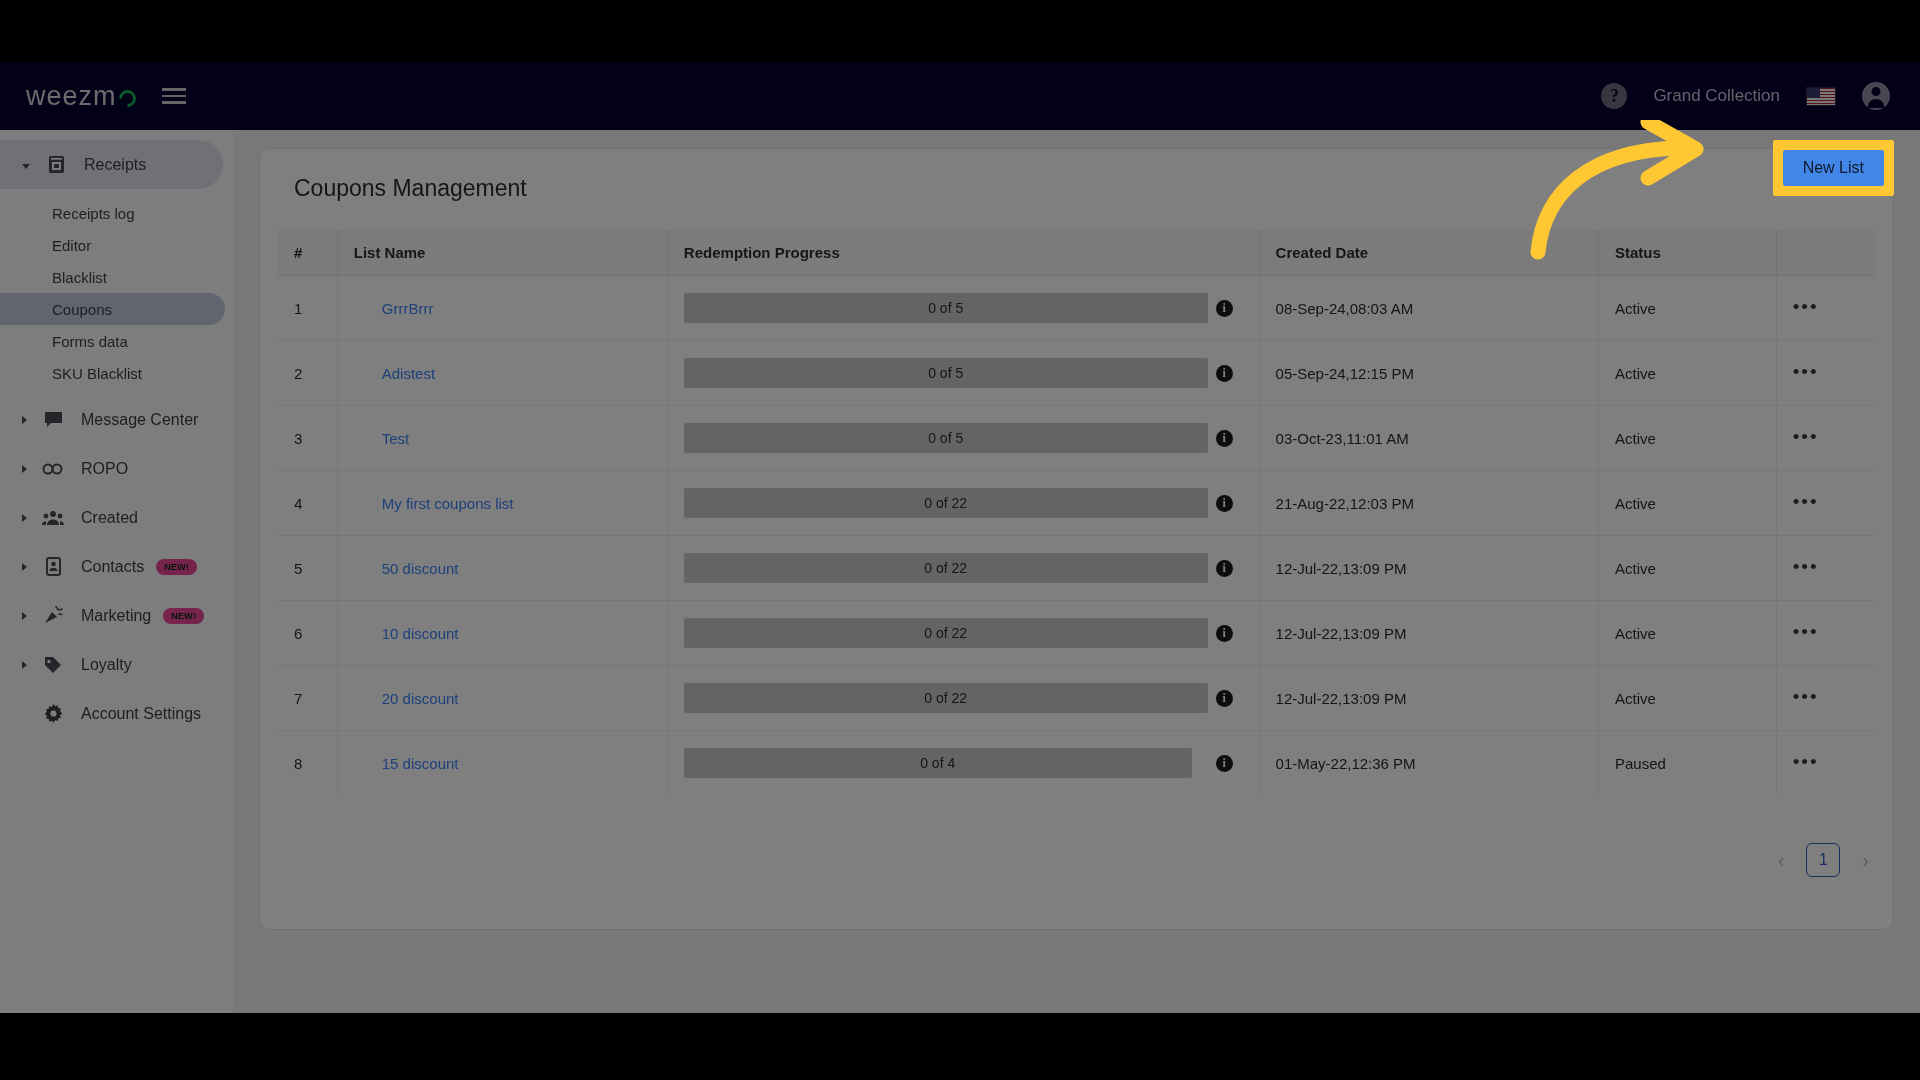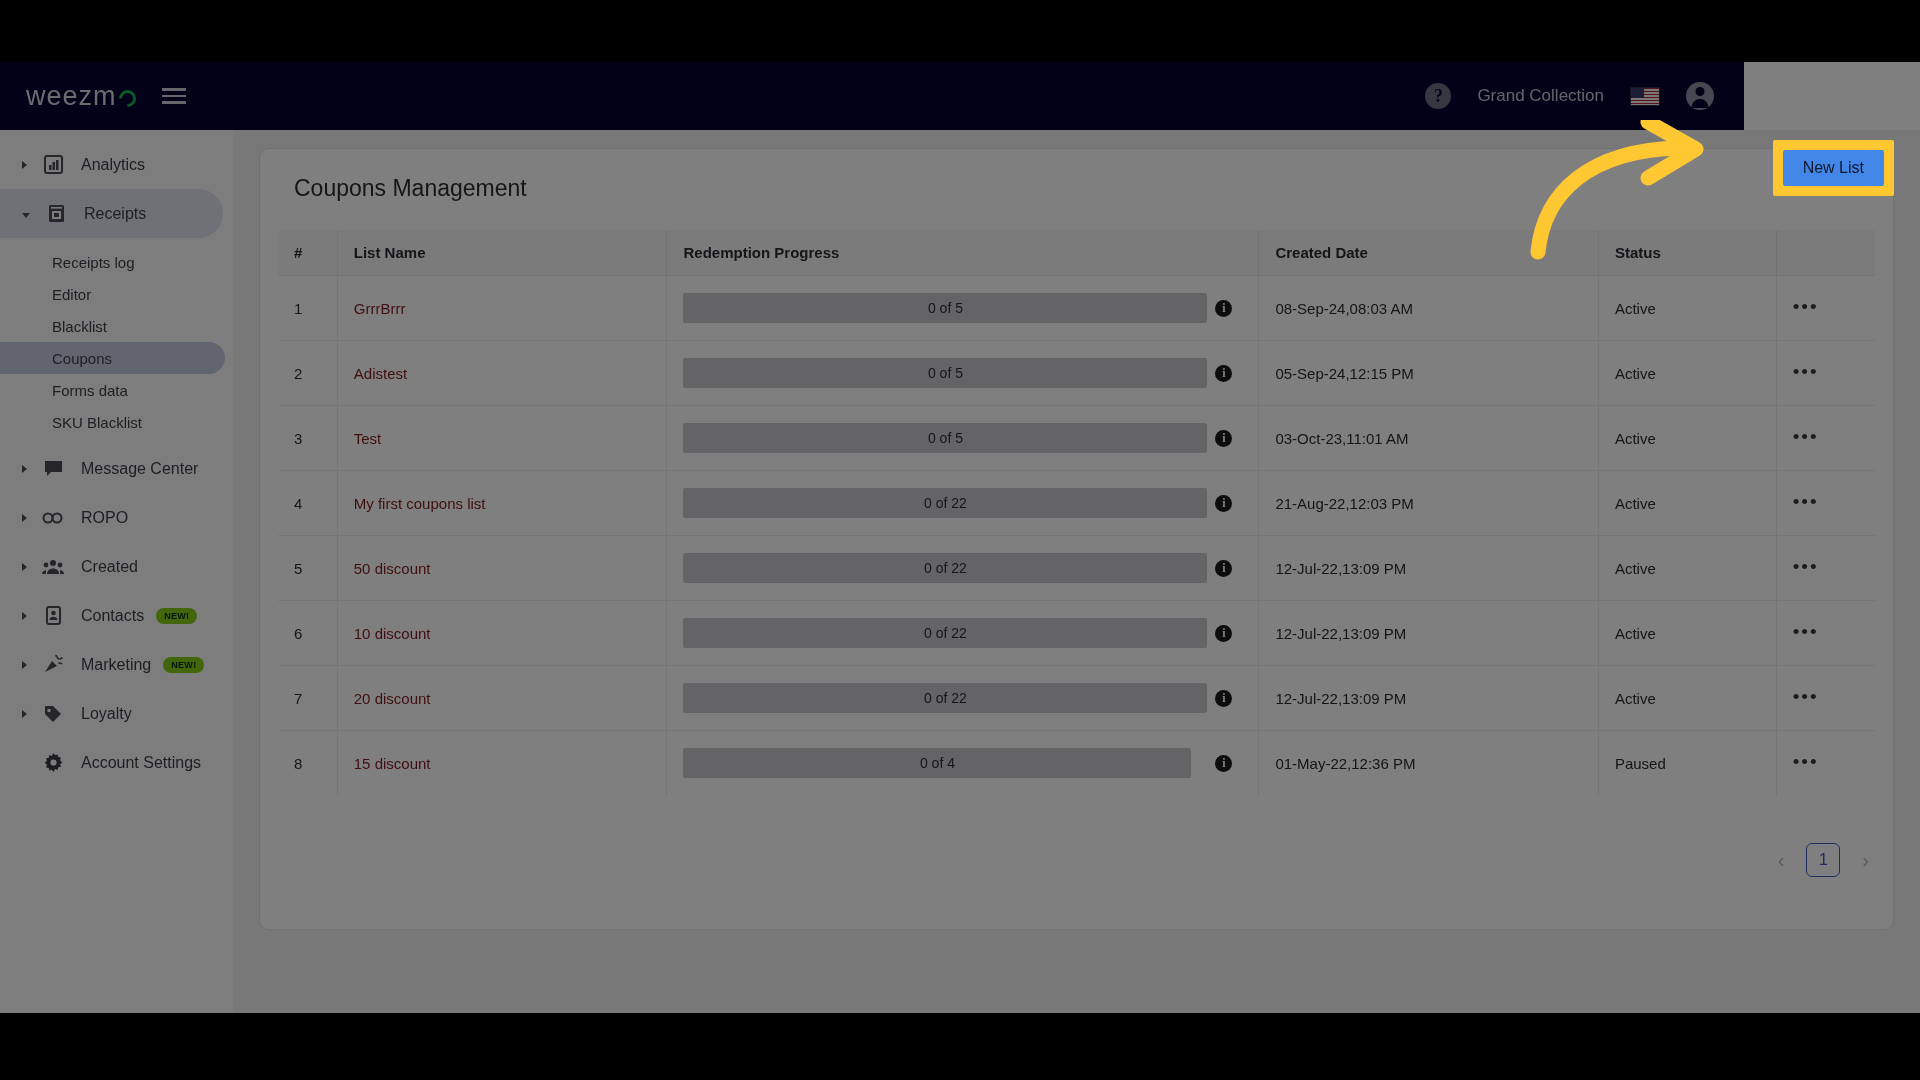--- a/index.html
+++ b/index.html
@@ -30,21 +30,21 @@
   
   #dim-overlay {
     position:absolute; left:0; top:62px; width:1920px; height:951px;
     background: rgba(0,0,0,0.50);
     pointer-events:none;
     z-index: 40;
   }
 
   
   .navbar {
-    position:absolute; left:0; top:0; width:1744px; height:68px;
+    position:absolute; left:0; top:0; width:1920px; height:68px;
     background:#050330;
     display:flex; align-items:center;
   }
   .brand {
     display:flex; align-items:center; gap:26px; padding-left:26px;
   }
   .logo-text {
     font-size:27px; letter-spacing:1px; color:#d8d8df;
     font-weight:400; display:flex; align-items:center;
   }
@@ -107,21 +107,21 @@
     border-left:4px solid transparent; border-right:4px solid transparent;
     border-top:5px solid #4b4b57; border-bottom:0;
     margin-top:3px;
   }
   .nav-icon {
     width:24px; height:22px; margin-right:16px; flex:none;
     display:flex; align-items:center; justify-content:center;
   }
   .nav-label { font-size:16px; color:#3d3d47; }
   .badge-new {
-    margin-left:12px; background:#84cc16; color:#072e15;
+    margin-left:12px; background:#ec4899; color:#072e15;
     font-size:9px; font-weight:bold; letter-spacing:.3px;
     border-radius:9px; padding:3px 8px 3px 8px;
   }
   .sub-item {
     display:flex; align-items:center; height:32px; padding-left:52px;
     font-size:15px; color:#3d3d47; cursor:pointer; border-radius:0 16px 16px 0;
     margin-right:8px;
   }
   .sub-item.selected { background:#c3cbe1; }
   .nav-item.selected-round { border-radius:0 26px 26px 0; margin-right:10px; }
@@ -153,21 +153,21 @@
     border-bottom:1px solid #ededf0; border-right:1px solid #ededf0;
     vertical-align:middle;
   }
   table.coupons td:last-child { border-right:none; }
   .col-num { width:60px; }
   .col-name { width:335px; }
   .col-prog { width:550px; }
   .col-date { width:345px; }
   .col-status { width:180px; }
   .col-menu { width:100px; }
-  .list-link { color:#7f1d1d; cursor:pointer; }
+  .list-link { color:#3b82f6; cursor:pointer;margin-left:28px; }
   .progress-wrap { display:flex; align-items:center; gap:22px; }
   .progress-bar {
     flex:1; height:30px; background:#c9c9cf; border-radius:2px;
     display:flex; align-items:center; justify-content:center;
     font-size:14px; color:#2c2c33; position:relative;
   }
   .info-icon {
     width:17px; height:17px; border-radius:50%; background:#1b1b1b;
     color:#fff; font-size:12px; font-weight:bold;
     display:flex; align-items:center; justify-content:center;
@@ -229,32 +229,20 @@
       <div class="help-icon">?</div>
       <div class="account-name">Grand Collection</div>
       <div class="flag-icon"></div>
       <div class="avatar-icon"></div>
     </div>
   </div>
 
   <div class="sidebar">
 
 
-    <div class="nav-item">
-      <div class="caret"></div>
-      <div class="nav-icon">
-        <svg width="19" height="19" viewBox="0 0 19 19">
-            <rect x="1" y="1" width="17" height="17" rx="2" fill="none" stroke="#4a4a55" stroke-width="2"></rect>
-            <rect x="5" y="10" width="2.5" height="5" fill="#4a4a55"></rect>
-            <rect x="8.5" y="7" width="2.5" height="8" fill="#4a4a55"></rect>
-            <rect x="12" y="5" width="2.5" height="10" fill="#4a4a55"></rect>
-          </svg>
-      </div>
-      <span class="nav-label">Analytics</span>
-    </div>
 
     <div class="nav-item active-group selected-round">
       <div class="caret open"></div>
       <div class="nav-icon">
         <svg width="19" height="19" viewBox="0 0 19 19">
             <rect x="2" y="1" width="15" height="17" rx="1.5" fill="#4a4a55"></rect>
             <rect x="4" y="3" width="11" height="1.6" fill="#fbfbfd"></rect>
             <rect x="5" y="7" width="9" height="8" fill="#fbfbfd"></rect>
             <rect x="7" y="9" width="5" height="4" fill="#4a4a55"></rect>
           </svg>

